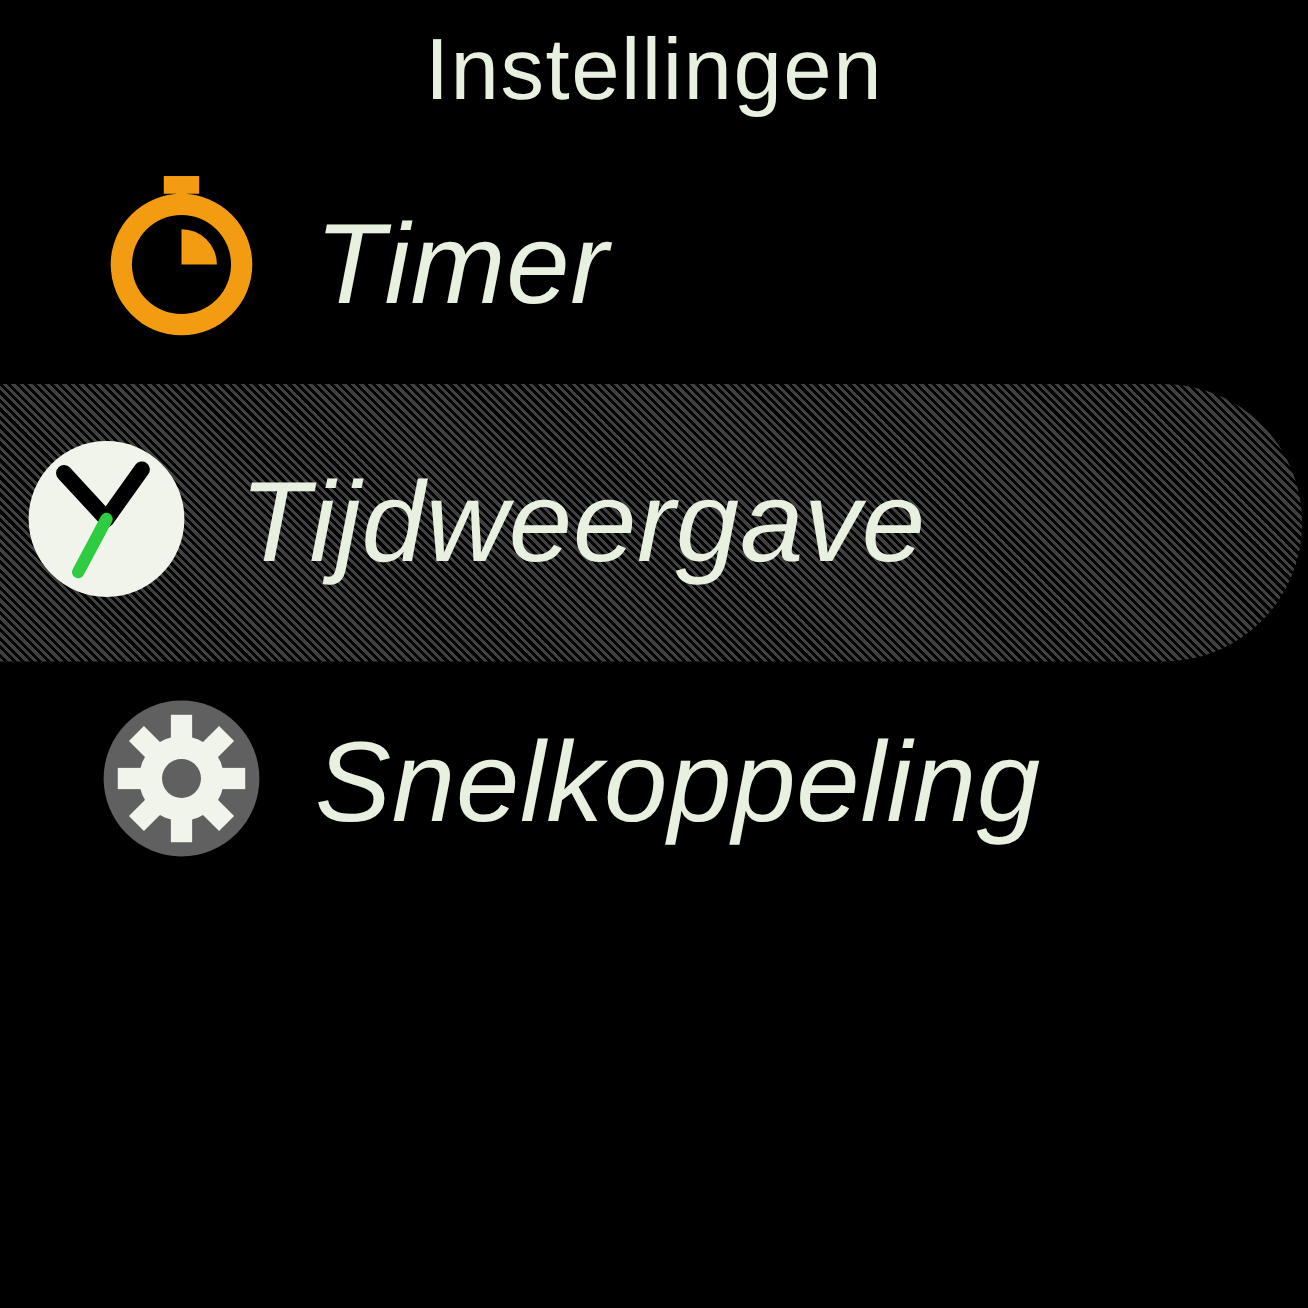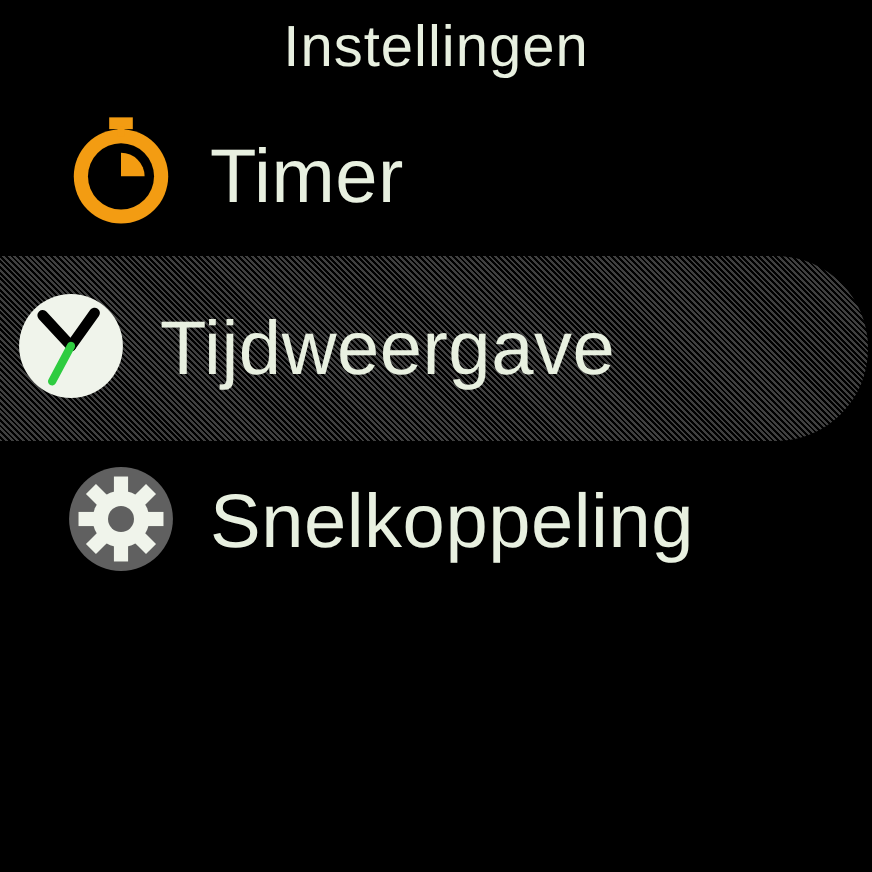--- a/index.html
+++ b/index.html
@@ -26,21 +26,21 @@
     }
     .row.sel {
       height:185px;
       background-image:
         repeating-linear-gradient(45deg, #404040 0 2px, #000 2px 4px);
       border-top-right-radius:92px;
       border-bottom-right-radius:92px;
       margin-right:4px;
       padding-left:12px;
     }
-    .lbl { font-size:76px; letter-spacing:0.5px; }
+    .lbl { font-size:76px; letter-spacing:0.5px;font-style:italic; }
     .icon { flex-shrink:0; }
   </style>
 </head>
 <body>
 
 <div class="hdr">
   <div>Instellingen</div>
 </div>
 
 <div class="list">

